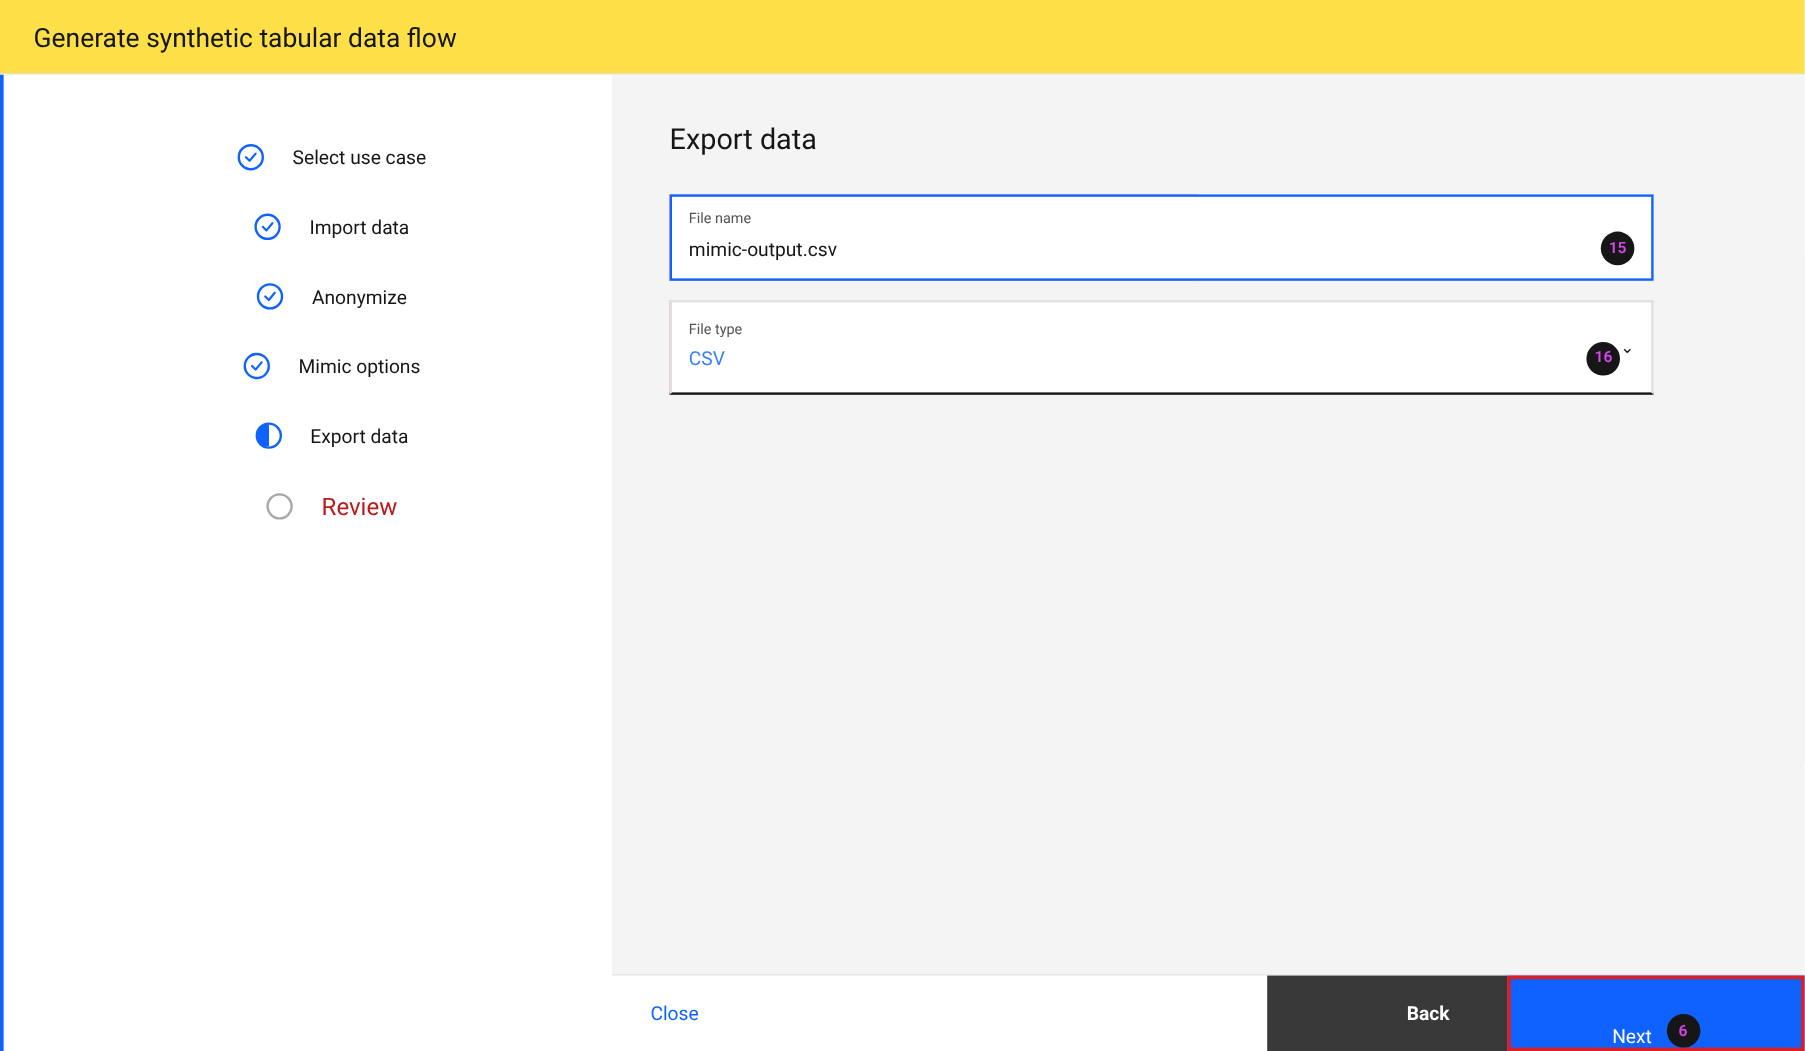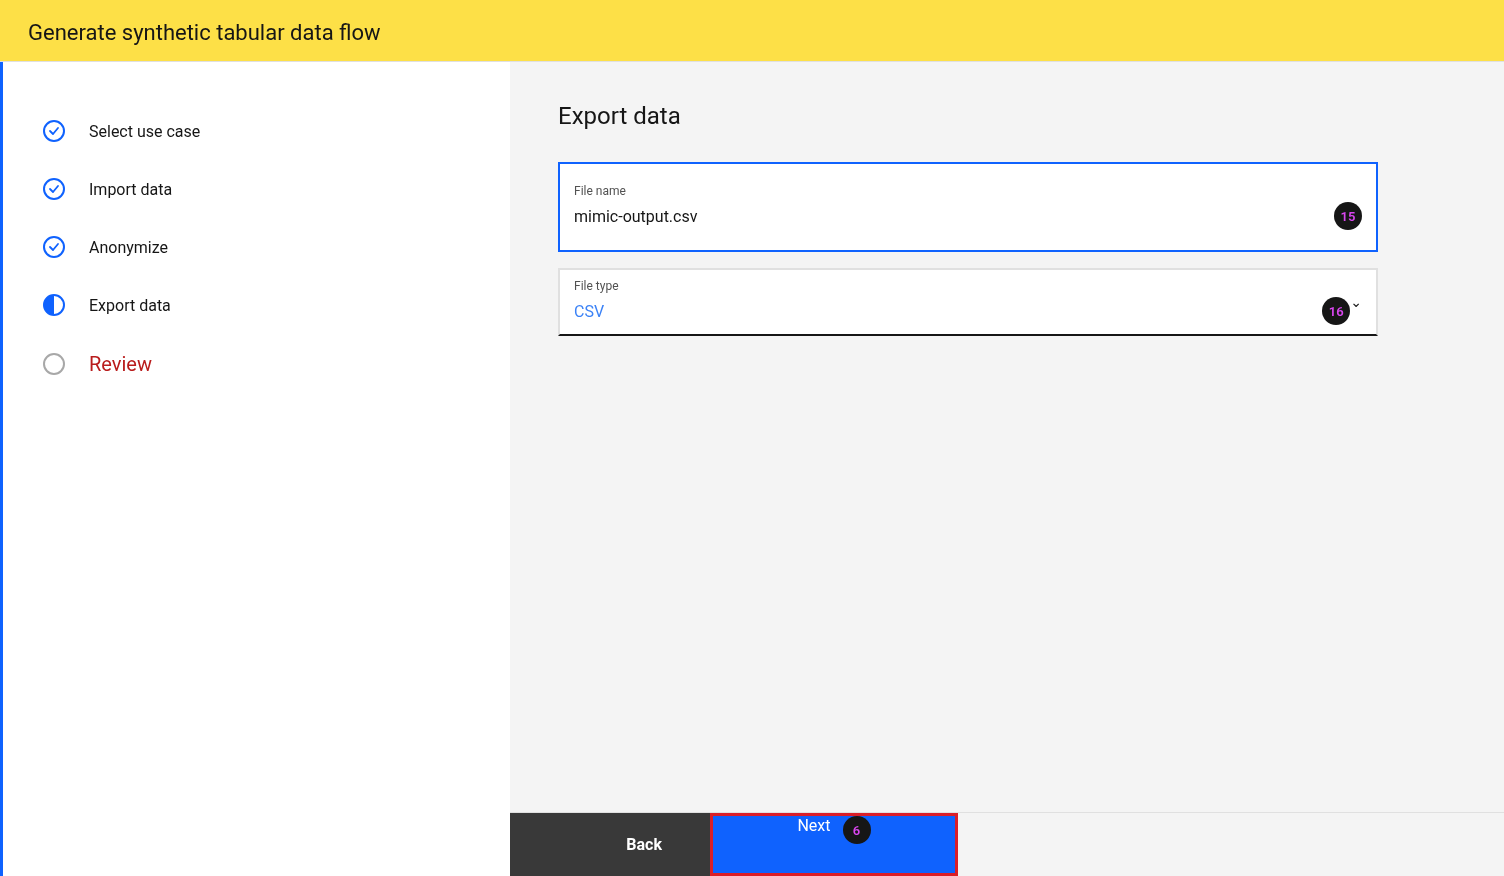--- a/index.html
+++ b/index.html
@@ -42,20 +42,21 @@
       gap: 0;
       border-left: 3px solid #0f62fe;
     }
 
     .sidebar-item {
       display: flex;
       align-items: center;
       gap: 24px;
       padding: 18px 0;
       cursor: pointer;
+      justify-content: center;
     }
 
     .sidebar-item-icon {
       width: 22px;
       height: 22px;
       display: flex;
       align-items: center;
       justify-content: center;
       flex-shrink: 0;
     }
@@ -204,21 +205,21 @@
       background: #393939;
       color: #fff;
       font-size: 16px;
       cursor: pointer;
       min-width: 200px;
       font-weight: bold;
     }
 
     .footer-next {
       display: flex;
-      align-items: flex-start;
+      align-items: flex-end;
       justify-content: center;
       padding: 0 72px;
       background: #0f62fe;
       color: #fff;
       font-size: 16px;
       cursor: pointer;
       min-width: 248px;
       border: 3px solid #da1e28;
       gap: 12px;
     }
@@ -260,20 +261,30 @@
       <div class="sidebar-item-icon">
         <div class="icon-check-circle">
           <svg viewBox="0 0 12 12" fill="none" xmlns="http://www.w3.org/2000/svg">
             <polyline points="2,6 5,9 10,3" stroke="#0f62fe" stroke-width="1.8" stroke-linecap="round" stroke-linejoin="round"></polyline>
           </svg>
         </div>
       </div>
       <span class="sidebar-label">Anonymize</span>
     </div>
 
+    <div class="sidebar-item">
+      <div class="sidebar-item-icon">
+        <div class="icon-check-circle">
+          <svg viewBox="0 0 12 12" fill="none" xmlns="http://www.w3.org/2000/svg">
+            <polyline points="2,6 5,9 10,3" stroke="#0f62fe" stroke-width="1.8" stroke-linecap="round" stroke-linejoin="round"></polyline>
+          </svg>
+        </div>
+      </div>
+      <span class="sidebar-label">Mimic options</span>
+    </div>
 
     <div class="sidebar-item">
       <div class="sidebar-item-icon">
         <div class="icon-half-circle"></div>
       </div>
       <span class="sidebar-label">Export data</span>
     </div>
 
     <div class="sidebar-item">
       <div class="sidebar-item-icon">
@@ -284,42 +295,42 @@
 
   </div>
 
   <div class="right-panel">
     <div class="panel-body">
 
       <h2 class="export-title">Export data</h2>
 
       <div class="file-name-section">
 
-        <div style="position:relative; width: 440px; height: 90px; z-index: 5;">
+        <div style="position:relative; width: 440px; height: 72px; z-index: 5;">
           <div style="position:absolute; top:0; left:0; width:440px; height:100%; border: 2px solid #da1e28; background:#fff; padding: 8px 14px; z-index:5;">
             <span class="field-label">File name</span>
             <div class="field-input-row">
               <span class="field-value">mimic-output.csv</span>
               <div class="badge">15</div>
             </div>
           </div>
 
           <div style="position:absolute; top:0; left:0; width:820px; height:100%; border: 2px solid #0f62fe; background:#fff; z-index:10; display:flex; align-items:center; padding: 8px 14px;">
             <div style="display:flex; flex-direction:column; flex:1;">
               <span class="field-label">File name</span>
               <div class="field-input-row">
                 <span class="field-value">mimic-output.csv</span>
                 <div class="badge">15</div>
               </div>
             </div>
           </div>
         </div>
       </div>
 
-      <div style="position:relative; width: 440px; height: 68px; z-index: 4; margin-top: 8px;">
+      <div style="position:relative; width: 440px; height: 79px; z-index: 4; margin-top: 8px;">
         <div style="position:absolute; top:0; left:0; width:440px; height:100%; border: 2px solid #da1e28; background:#fff; padding: 8px 14px; z-index:4;">
           <span class="field-label">File type</span>
           <div class="field-input-row">
             <span class="dropdown-value">CSV</span>
             <div class="badge">16</div>
           </div>
         </div>
 
         <div style="position:absolute; top:0; left:0; width:820px; height:100%; border: 2px solid #e0e0e0; border-bottom: 2px solid #161616; background:#fff; z-index:9; display:flex; align-items:center; padding: 8px 14px;">
           <div style="display:flex; flex-direction:column; flex:1;">
@@ -329,20 +340,23 @@
               <div class="badge">16</div>
             </div>
           </div>
           <span class="dropdown-chevron">⌄</span>
         </div>
       </div>
 
     </div>
 
     <div class="panel-footer">
+      <div class="footer-close">
+        <span>Close</span>
+      </div>
       <div class="footer-back">
         <span>Back</span>
       </div>
       <div class="footer-next">
         <span>Next</span>
         <div class="badge">6</div>
       </div>
     </div>
   </div>
 

